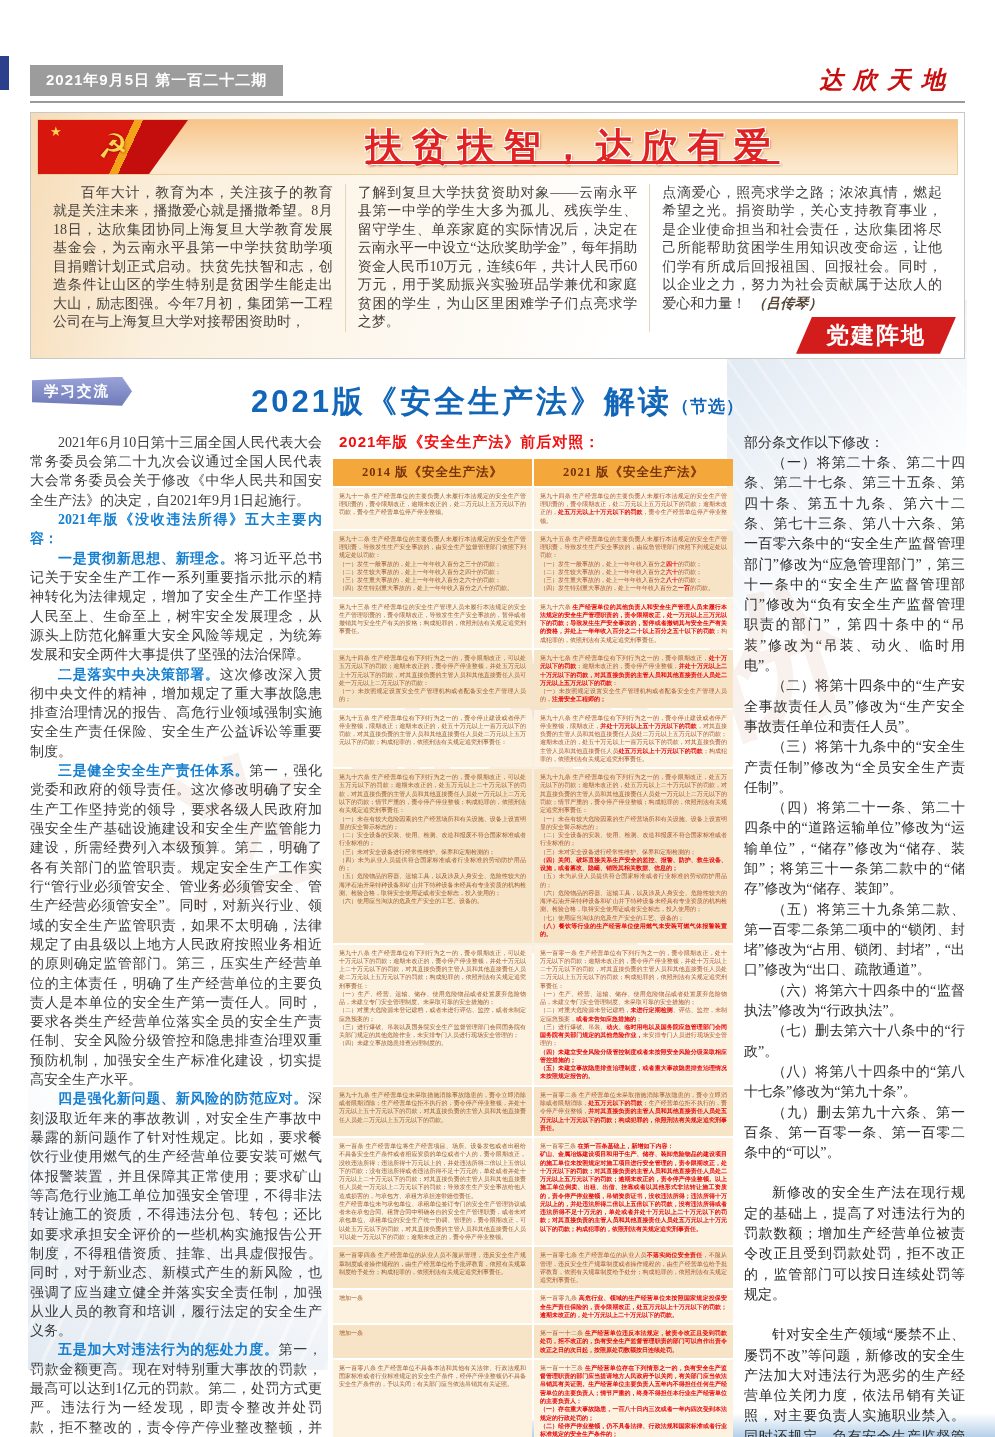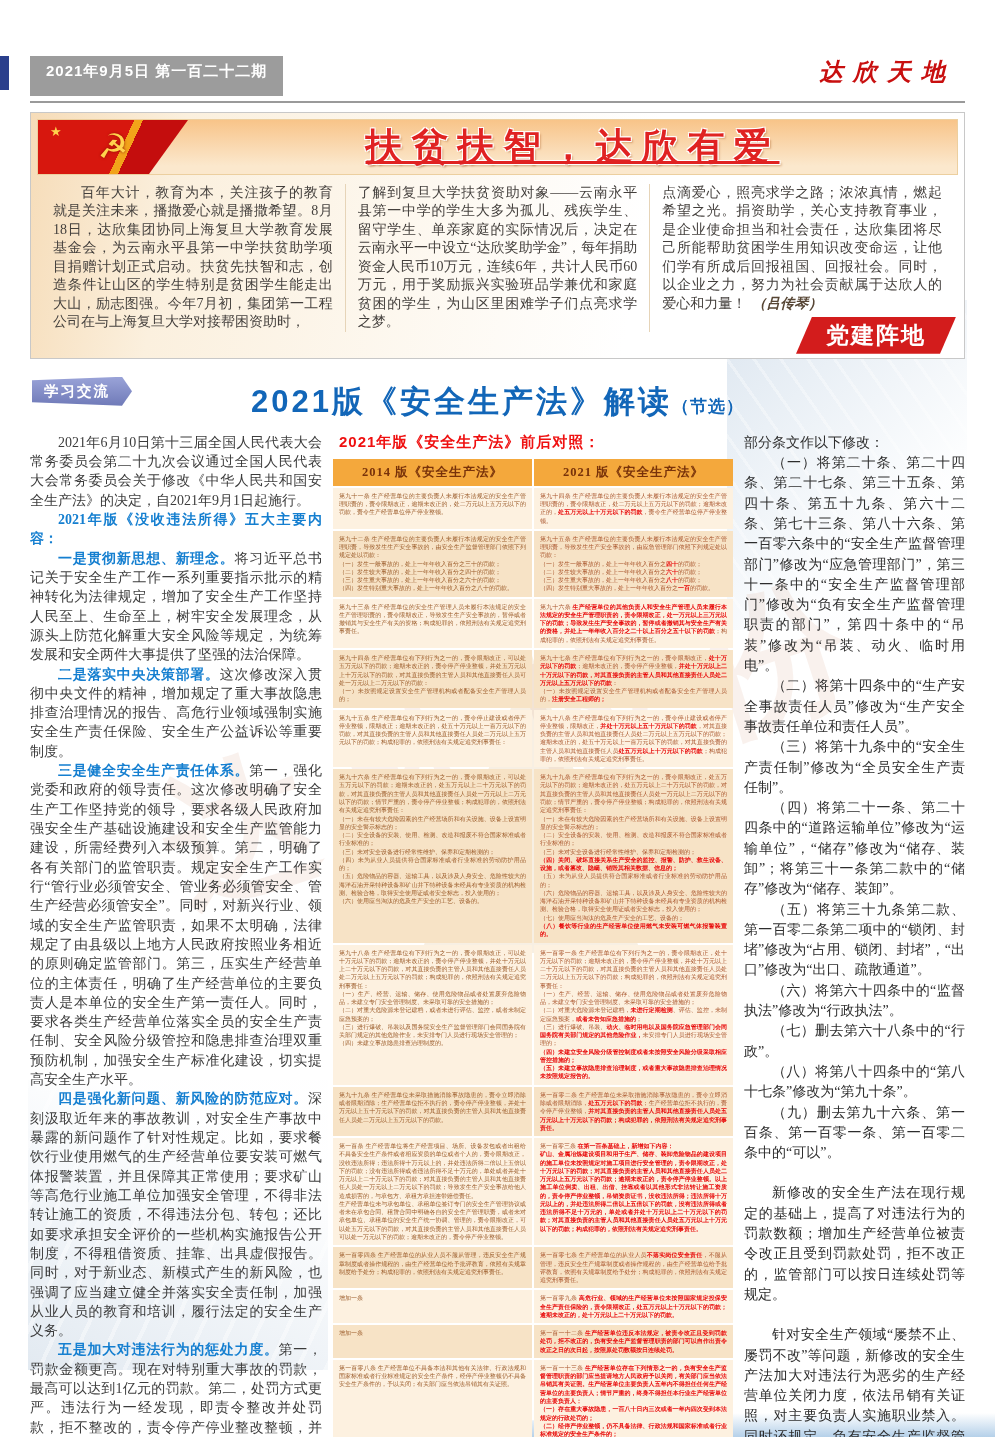--- a/index.html
+++ b/index.html
@@ -17,21 +17,21 @@
     background:linear-gradient(25deg,rgba(140,170,200,.25),rgba(235,242,248,.03) 75%);}
   .photo-bl:before{content:"";position:absolute;inset:0;
     background:repeating-linear-gradient(115deg,rgba(255,255,255,.4) 0 4px,transparent 4px 26px);}
   .watermark{position:absolute;left:150px;top:640px;z-index:0;font-size:150px;font-weight:bold;
     color:rgba(195,120,75,.10);transform:rotate(-18deg);letter-spacing:36px;white-space:nowrap;pointer-events:none;}
   .bottom-wave{position:absolute;right:0;bottom:0;width:560px;height:24px;z-index:0;
     background:linear-gradient(180deg,rgba(160,200,230,.0),rgba(120,170,215,.55));
     border-top-left-radius:100% 160%;}
 
   
-  .header{display:flex;justify-content:space-between;padding-top:56px;height:40px;gap:12px;}
+  .header{display:flex;align-items:flex-end;justify-content:space-between;padding-top:56px;height:40px;gap:12px;}
   .date-badge{background:#9c9c9c;color:#fff;font-family:"Liberation Sans",sans-serif;
     font-size:15px;font-weight:bold;padding:6px 16px;letter-spacing:1px;}
   .masthead{color:var(--brand-red,#c80f0f);font-size:24px;font-weight:bold;font-style:italic;
     letter-spacing:10px;transform:translateX(-10px);}
   .section-wrap{display:flex;align-items:flex-end;gap:10px;}
   .section-title{font-size:27px;font-weight:bold;color:#111;letter-spacing:3px;}
   .page-number{font-size:46px;font-weight:bold;color:var(--brand-red,#c80f0f);line-height:.85;
     font-family:"Liberation Sans",sans-serif;}
   .rule{border-bottom:2px solid #9a9a9a;margin-top:5px;}
 

